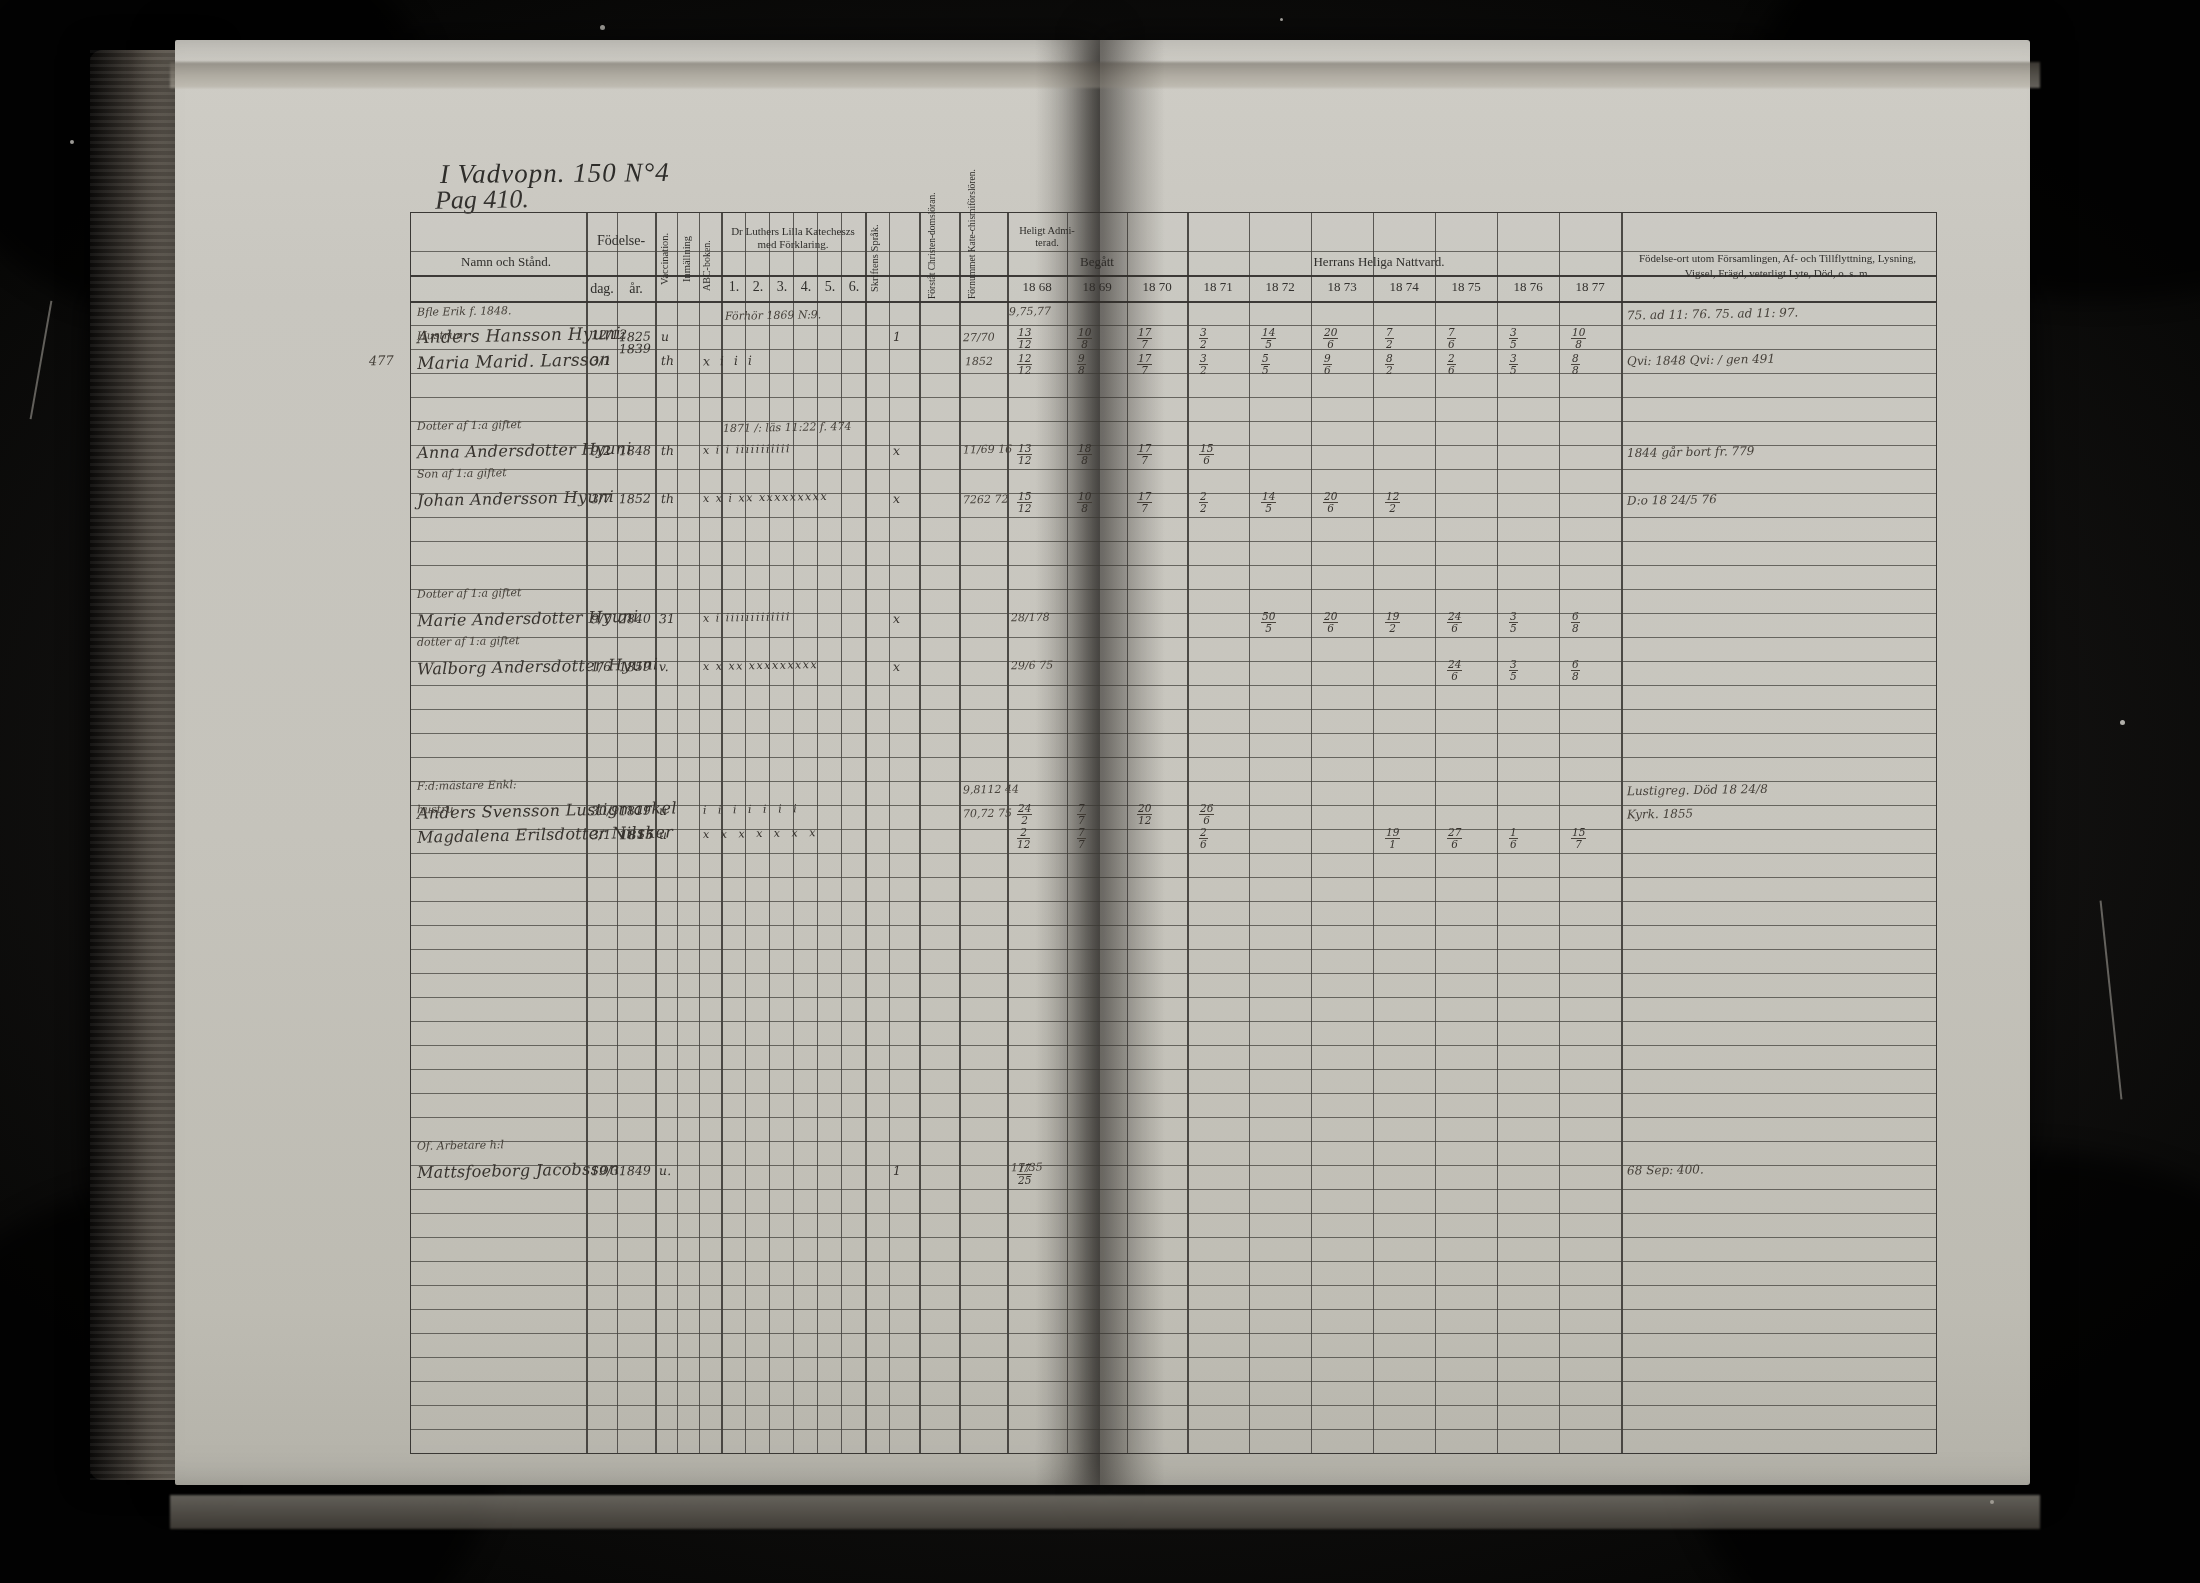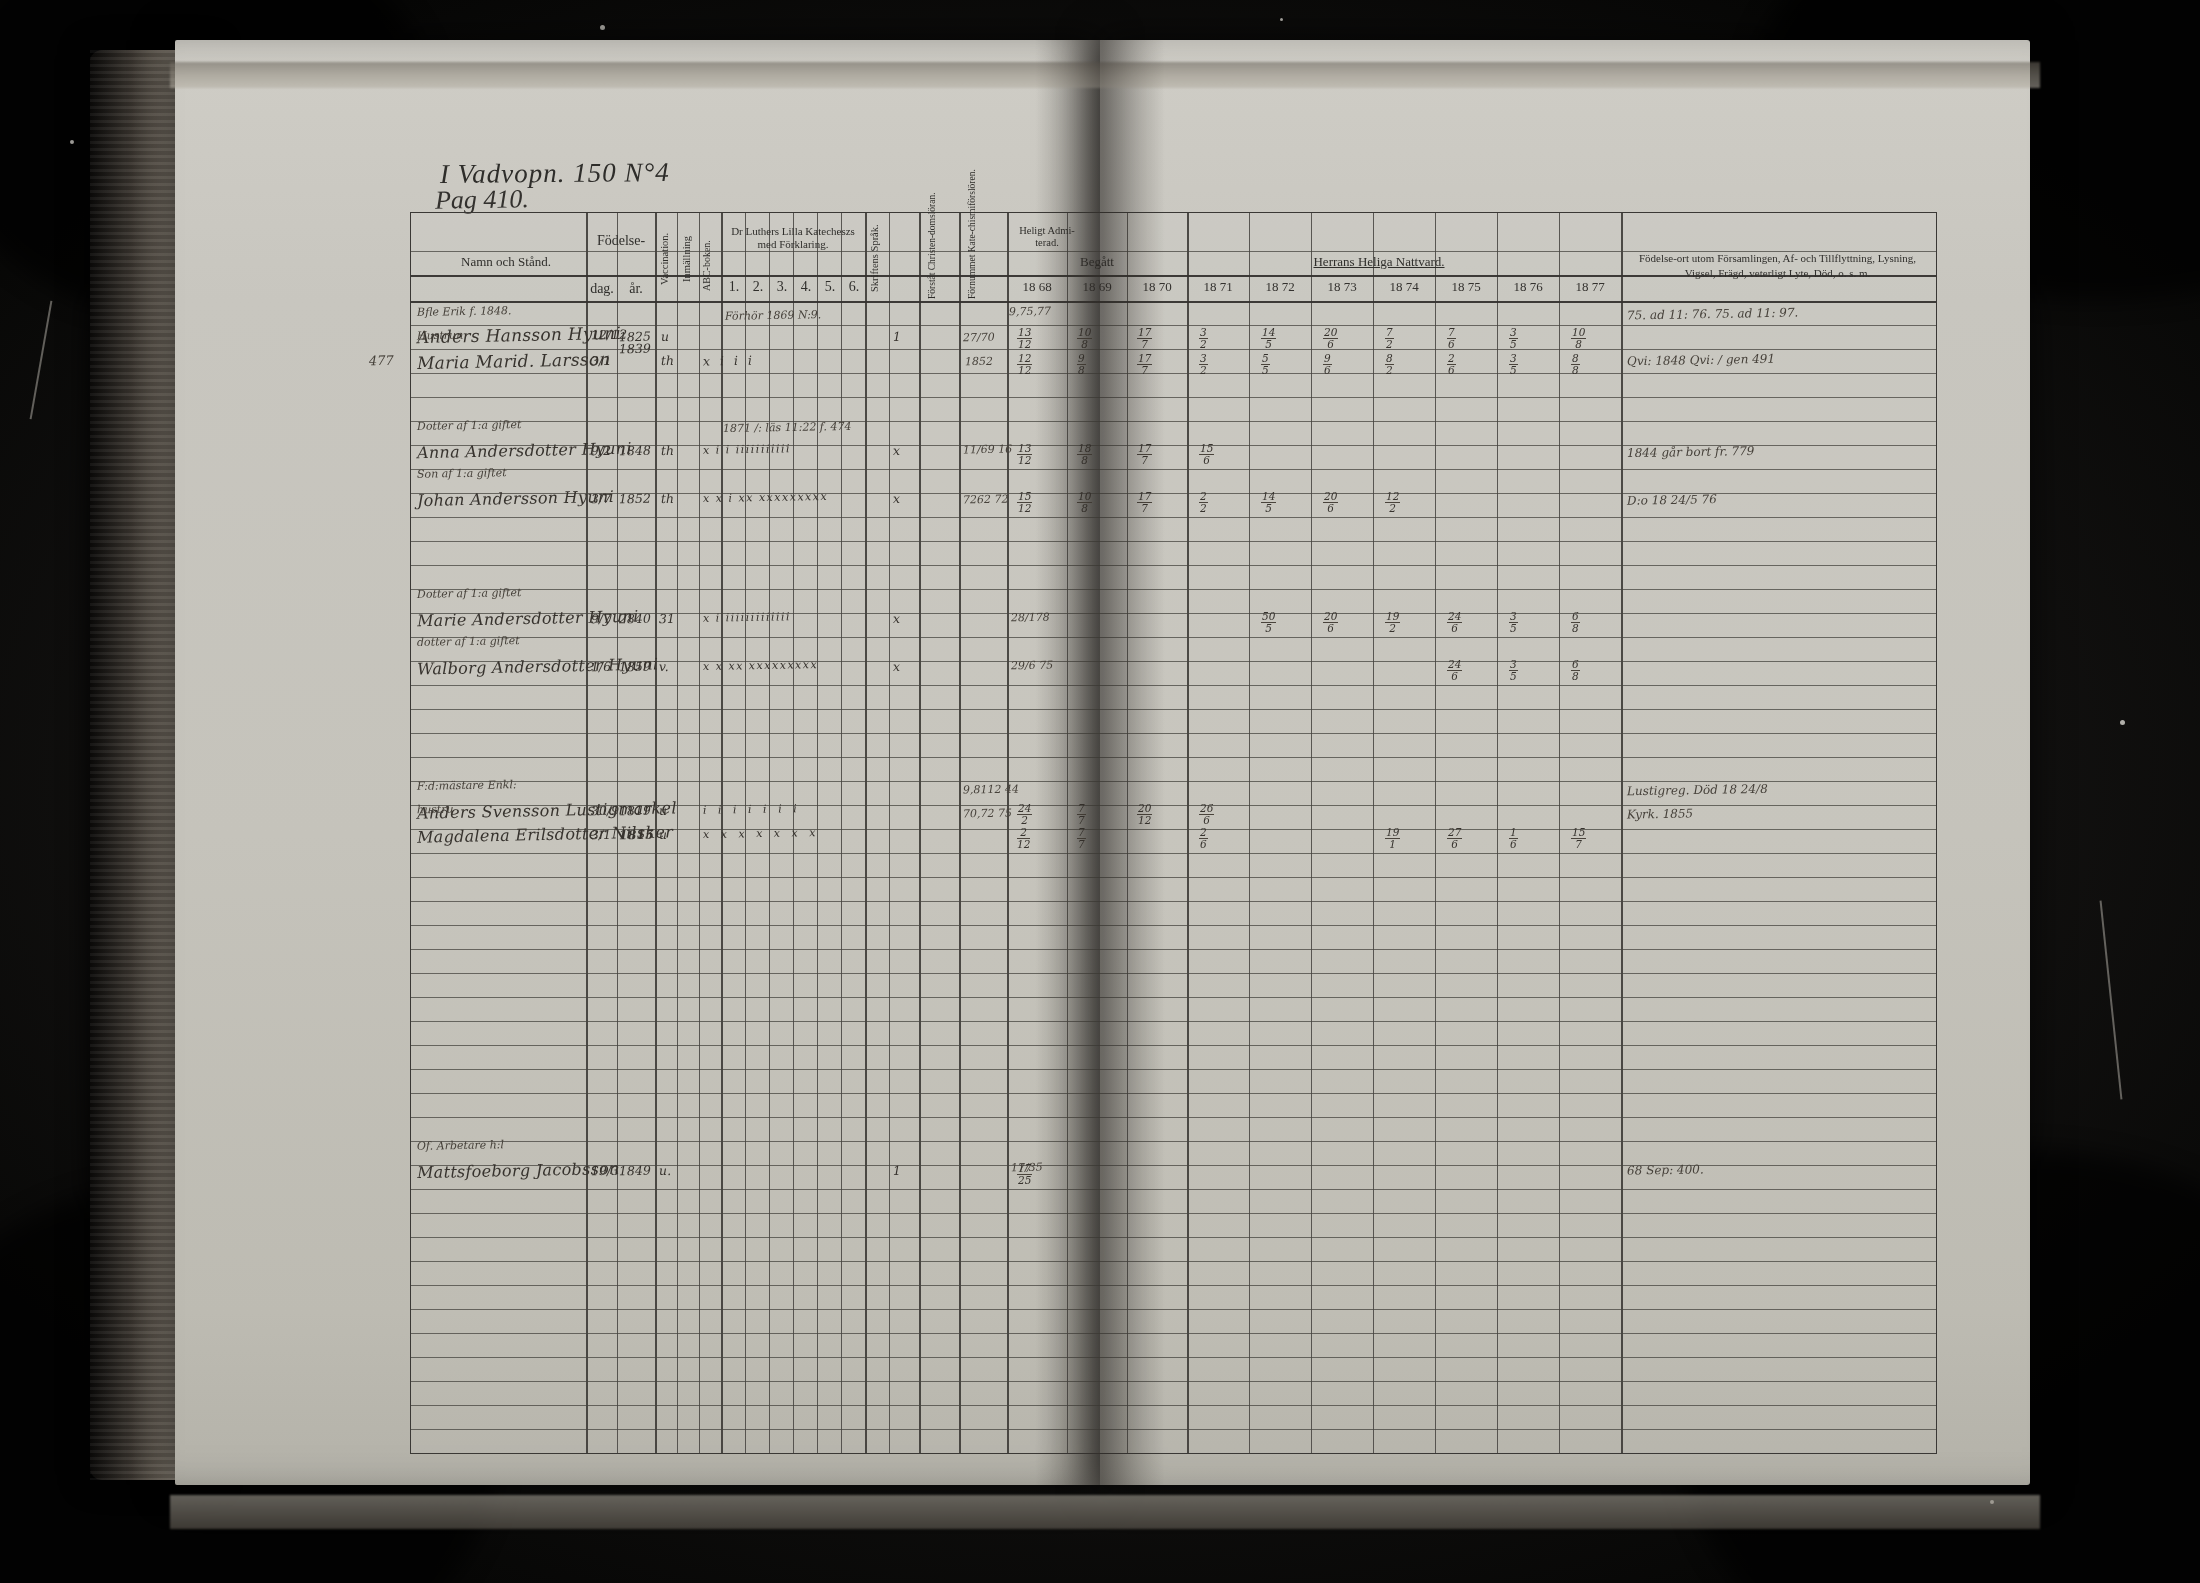--- a/index.html
+++ b/index.html
@@ -193,21 +193,21 @@
       <div class="hdr" style="left:336px;top:66px;width:22px;">2.</div>
       <div class="hdr" style="left:360px;top:66px;width:22px;">3.</div>
       <div class="hdr" style="left:384px;top:66px;width:22px;">4.</div>
       <div class="hdr" style="left:408px;top:66px;width:22px;">5.</div>
       <div class="hdr" style="left:432px;top:66px;width:22px;">6.</div>
       <div class="hdr vert" style="left:458px;top:4px;height:82px;">Skriftens Språk.</div>
       <div class="hdr vert" style="left:516px;top:2px;height:84px;font-size:9.5px;">Förståt Christen-domslöran.</div>
       <div class="hdr vert" style="left:556px;top:2px;height:84px;font-size:9.5px;">Förnummet Kate-chismiförslören.</div>
       <div class="hdr" style="left:600px;top:12px;width:72px;font-size:10.5px;">Heligt Admi-terad.</div>
       <div class="hdr big" style="left:596px;top:42px;width:180px;">Begått</div>
-      <div class="hdr big" style="left:776px;top:42px;width:384px;text-decoration:underline;">Herrans Heliga Nattvard.</div>
+      <div class="hdr big" style="left:776px;top:42px;width:384px;">Herrans Heliga Nattvard.</div>
       <div class="hdr" style="left:1214px;top:38px;width:305px;font-size:11px;line-height:1.35;">
         <span>Födelse-ort utom Församlingen, Af- och Tillflyttning, Lysning, Vigsel, Frägd, veterligt Lyte, Död, o. s. m.</span>
       </div>
 
       <div class="yr" style="left:596px;top:66px;width:60px;">18 68</div>
       <div class="yr" style="left:656px;top:66px;width:60px;">18 69</div>
       <div class="yr" style="left:716px;top:66px;width:60px;">18 70</div>
       <div class="yr" style="left:776px;top:66px;width:62px;">18 71</div>
       <div class="yr" style="left:838px;top:66px;width:62px;">18 72</div>
       <div class="yr" style="left:900px;top:66px;width:62px;">18 73</div>

